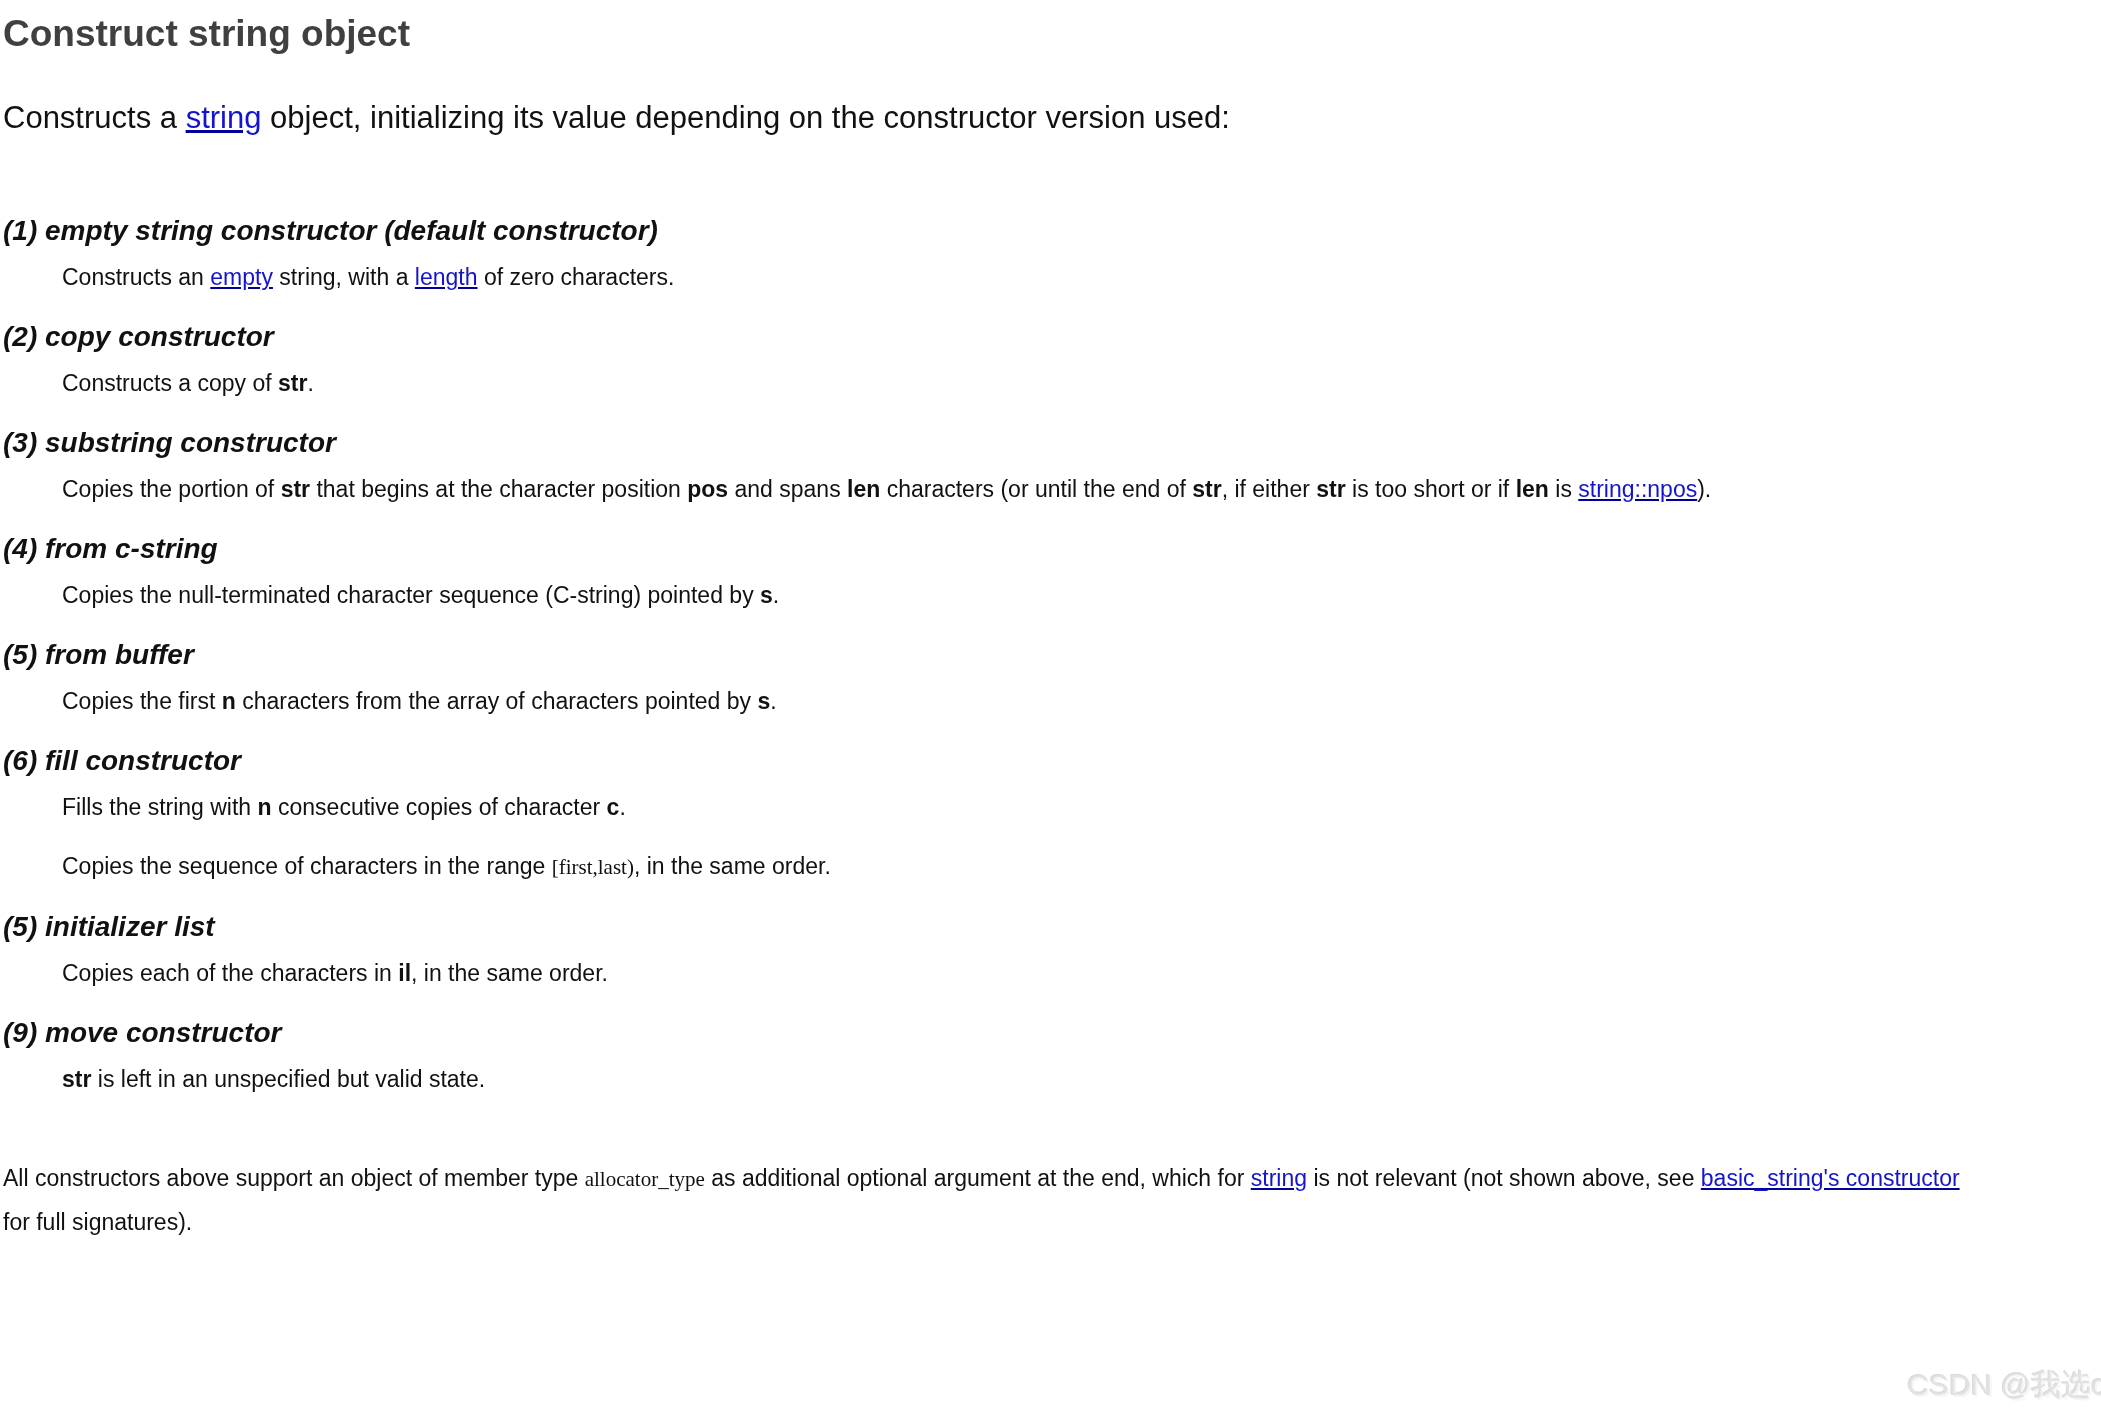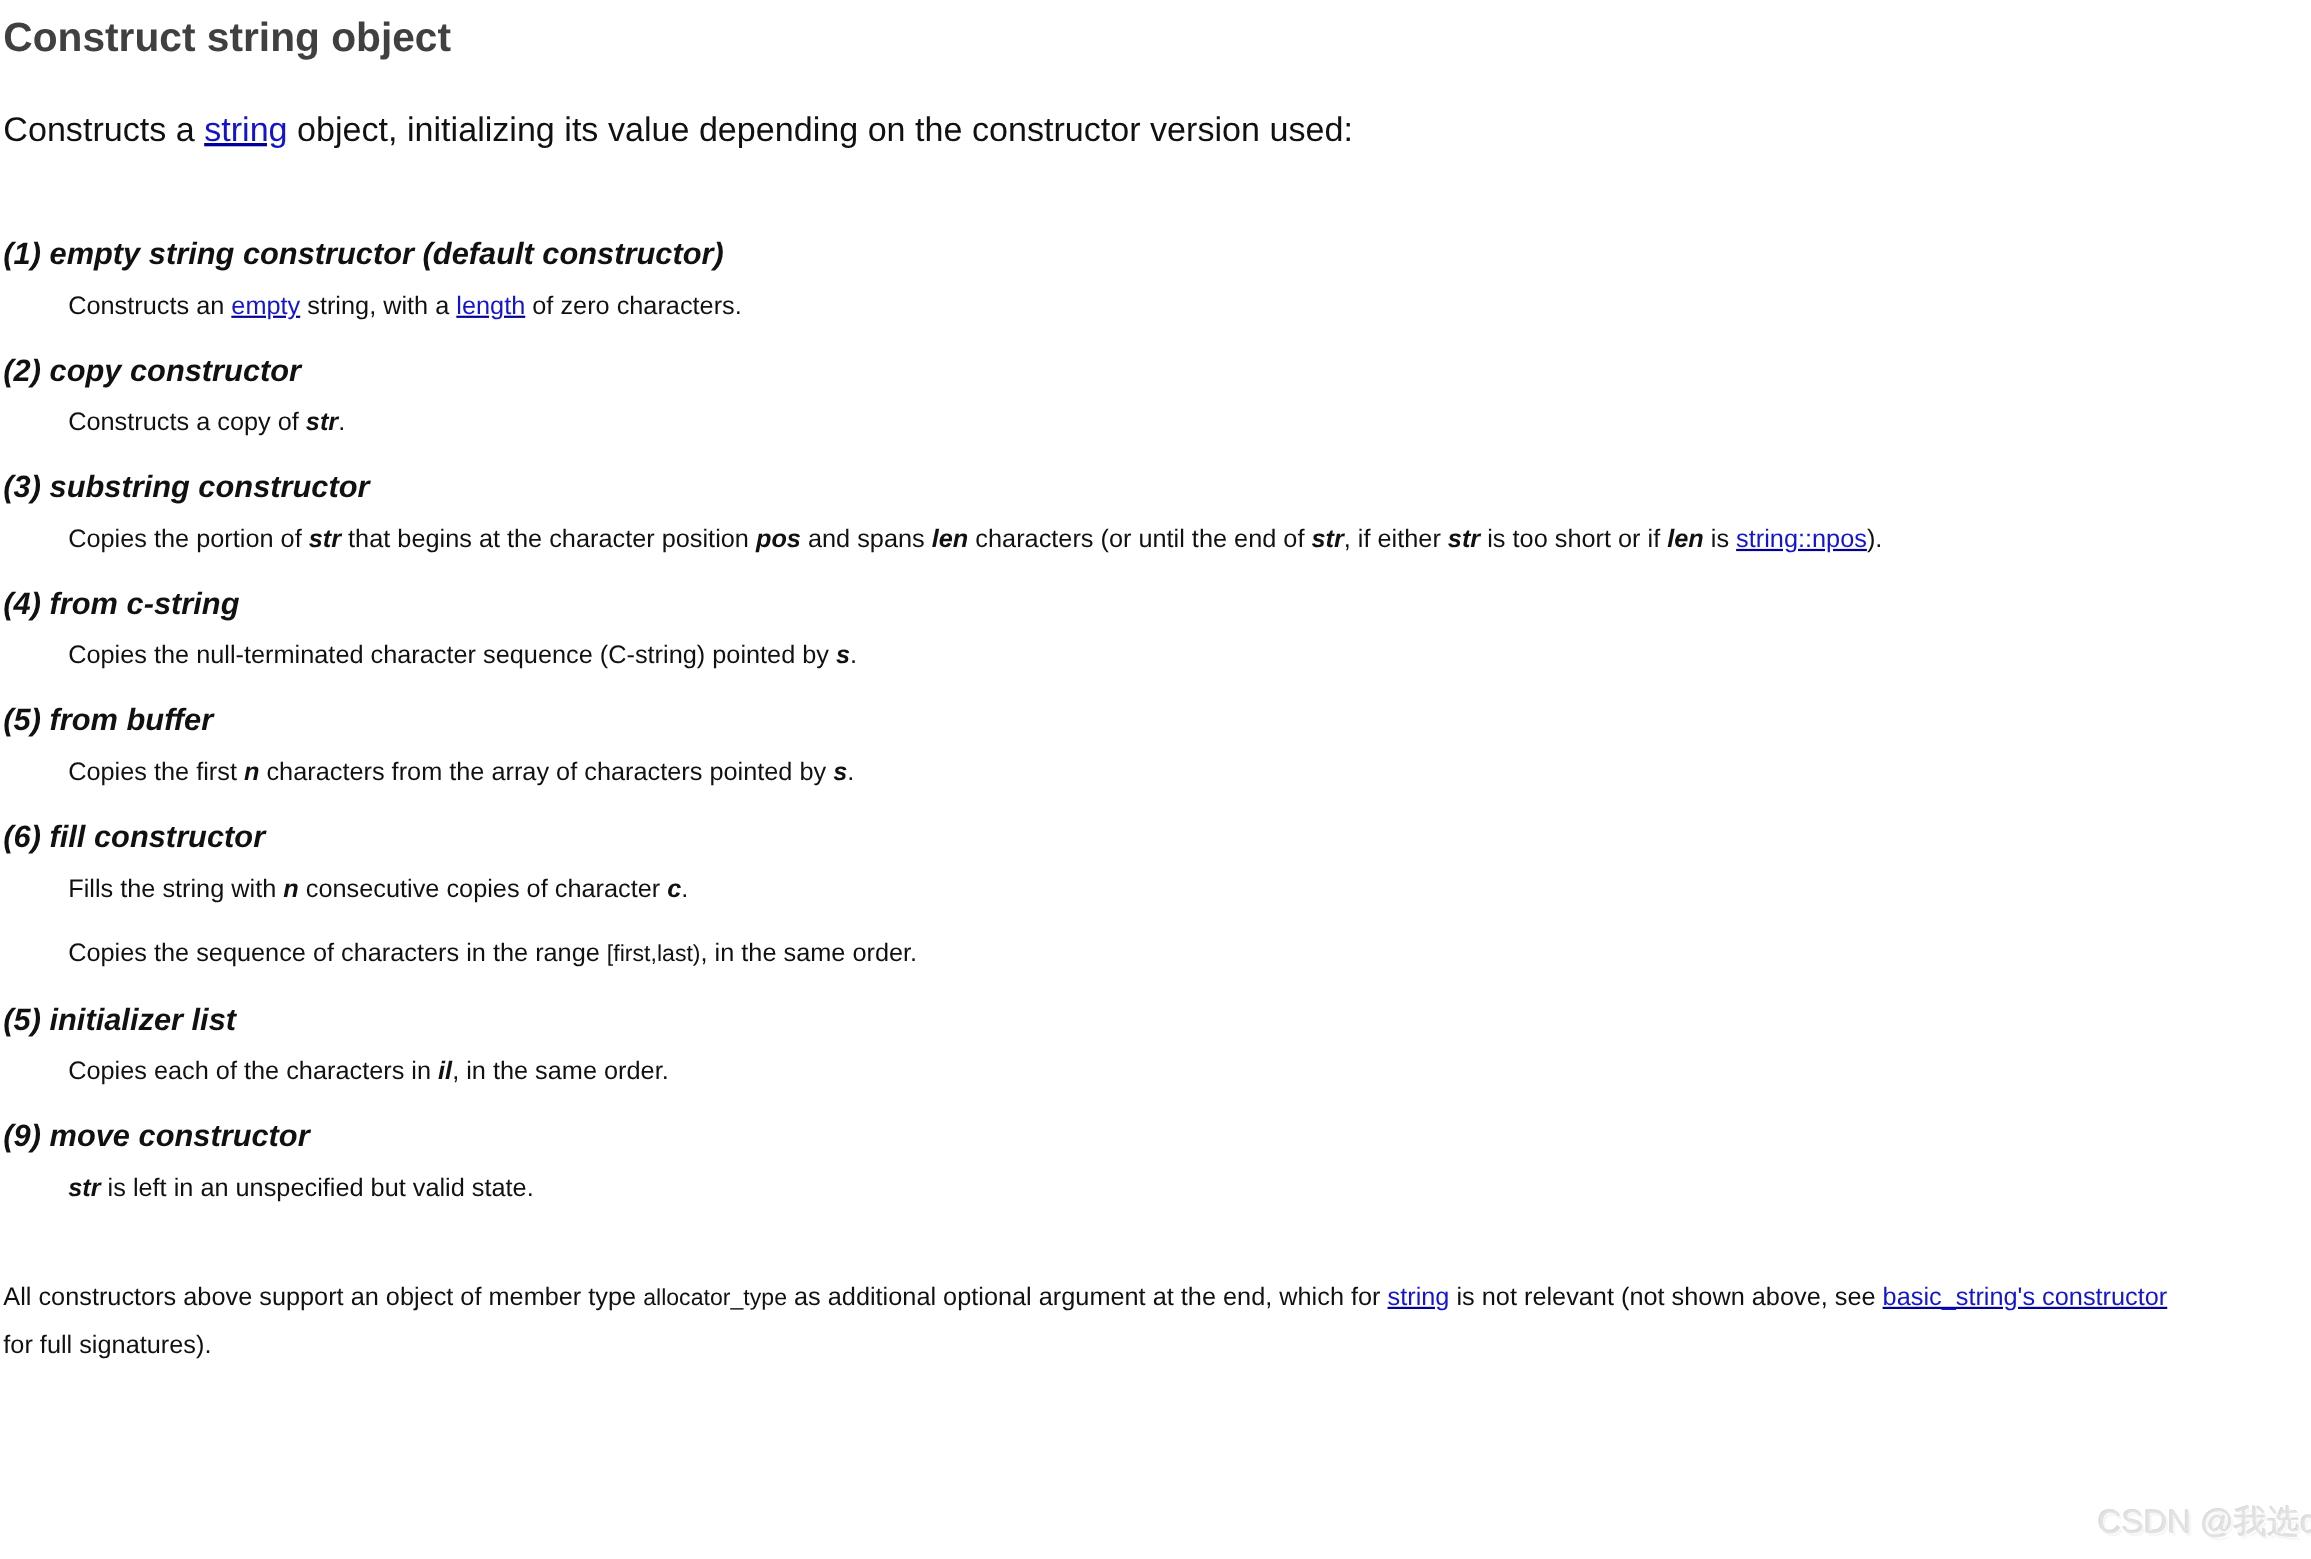--- a/index.html
+++ b/index.html
@@ -44,24 +44,24 @@
   }
   .desc-line { min-height: 47px; }
 
   p.footer-note {
     margin: 54px 0 0 0;
     font-size: 23px;
     line-height: 43px;
     max-width: 1985px;
   }
 
-  b.var { font-weight: 700; font-style: italic; }
+  b.var { font-weight: 700; }
 
   code.mono {
-    font-family: Liberation Sans, sans-serif;
+    font-family: Liberation Serif, serif;
     font-size: 21px;
     font-weight: 400;
   }
 
   a.doc-link {
     color: var(--link-color, #1414cc);
     text-decoration: underline;
     text-decoration-color: var(--link-underline, #000099);
     cursor: pointer;
   }

